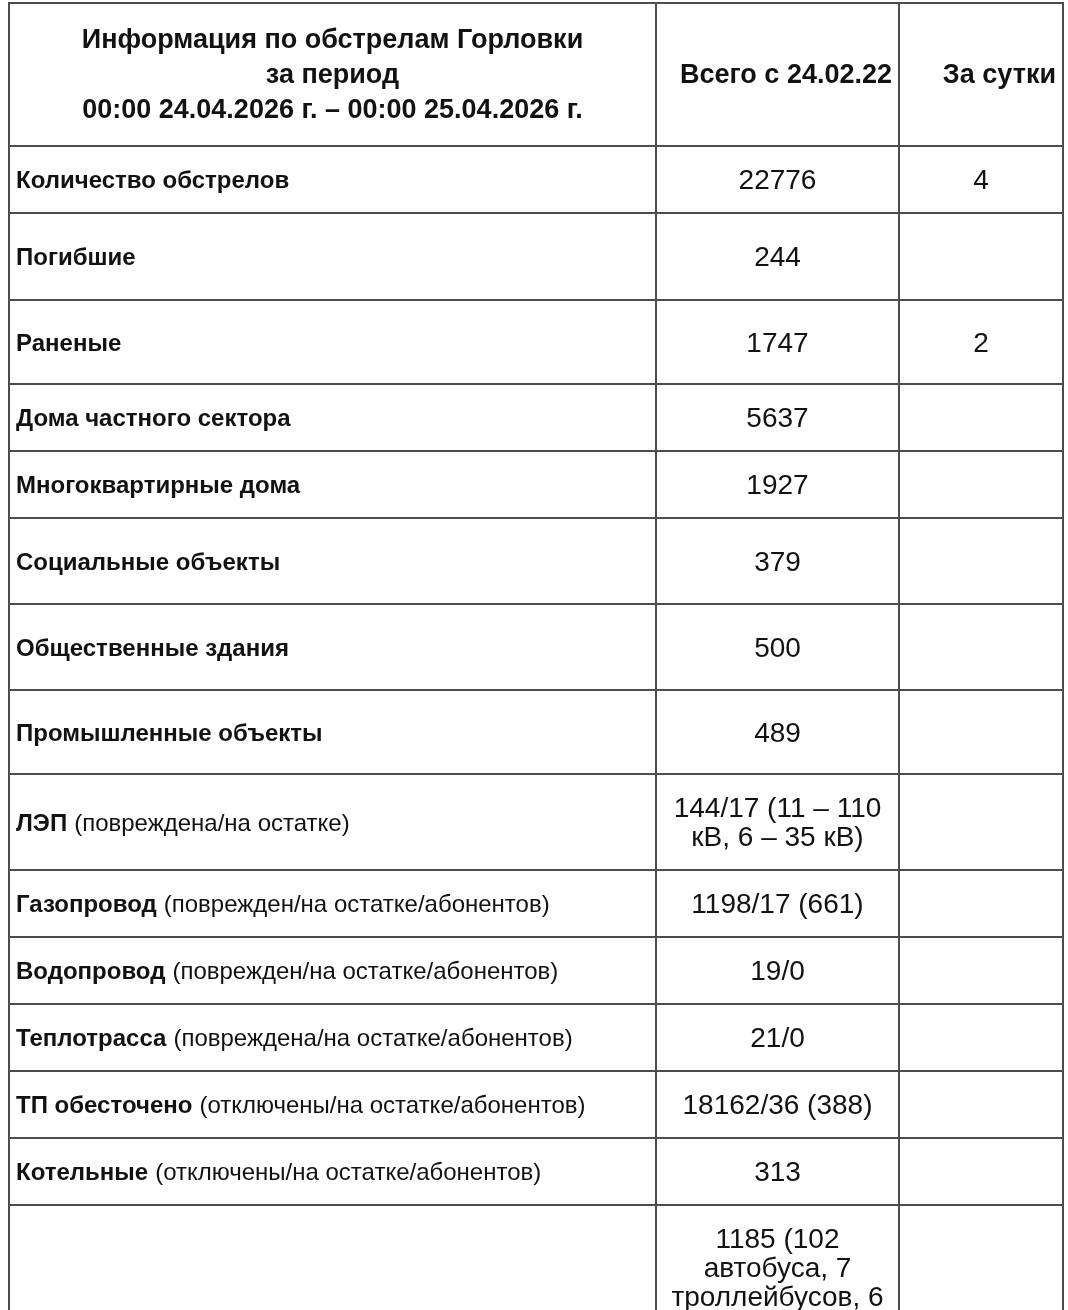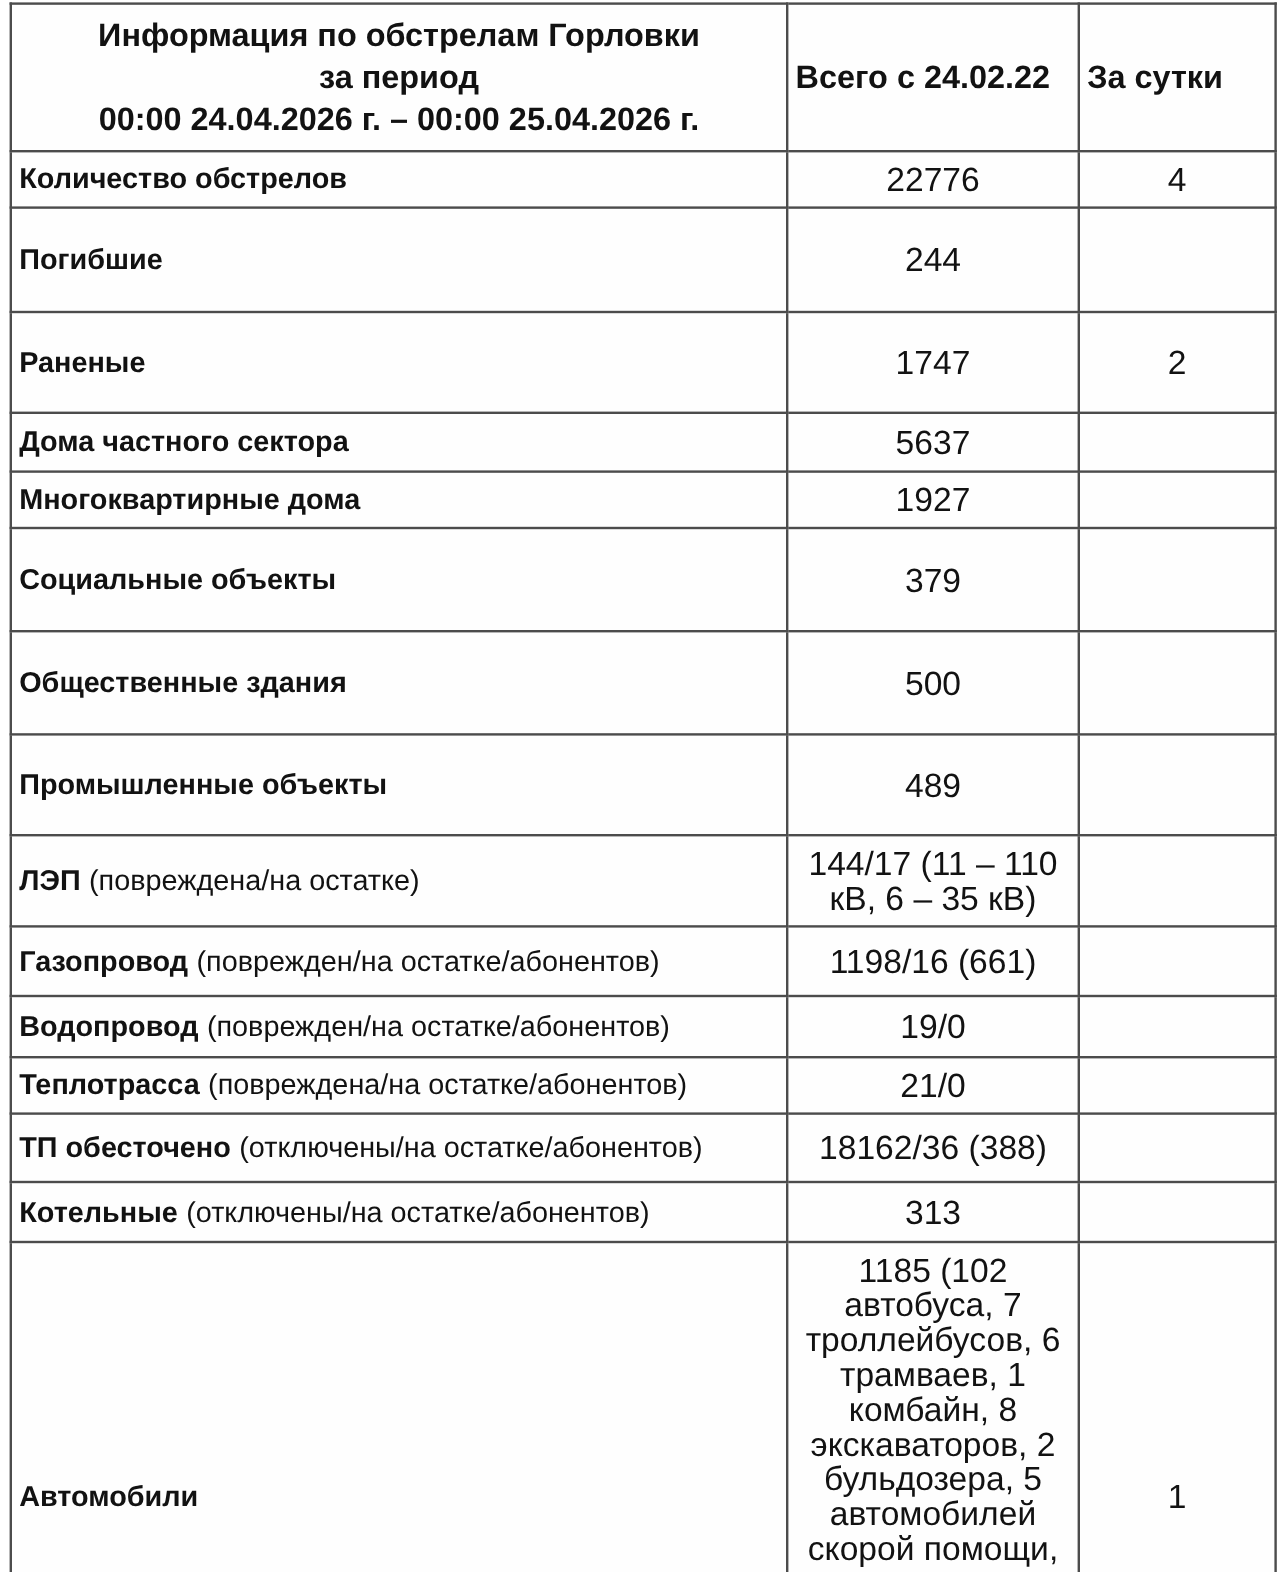--- a/index.html
+++ b/index.html
@@ -15,35 +15,35 @@
     left: 8px; top: 2px;
   }
   table.report {
     border-collapse: collapse;
     table-layout: fixed;
     width: 1054px;
   }
   table.report th, table.report td {
     border: 2px solid #4c4c4c;
     vertical-align: middle;
-    padding: 8px 6px;
+    padding: 18px 6px;
     box-sizing: border-box;
     background: #fefefe;
   }
   th.h-title {
     font-size: 27px;
     font-weight: 700;
     text-align: center;
     line-height: 35px;
     white-space: pre-line;
   }
   th.h-col {
     font-size: 27px;
     font-weight: 700;
-    text-align: left;
+    text-align: right;
   }
   td.c-label {
     text-align: left;
     padding-left: 11px;
     font-size: 24px;
     line-height: 29px;
   }
   td.c-label .lbl { font-weight: 700; }
   td.c-label .note { font-weight: 400; margin-left: 7px; }
   td.c-val {
@@ -116,21 +116,21 @@
       <td class="c-val"></td>
     </tr>
     <tr style="height:60px">
       <td class="c-label"><span class="lbl">ЛЭП</span><span class="note">(повреждена/на остатке)</span></td>
       <td class="c-val">144/17 (11 – 110
 кВ, 6 – 35 кВ)</td>
       <td class="c-val"></td>
     </tr>
     <tr style="height:58px">
       <td class="c-label"><span class="lbl">Газопровод</span><span class="note">(поврежден/на остатке/абонентов)</span></td>
-      <td class="c-val">1198/16 (661)</td>
+      <td class="c-val">1198/17 (661)</td>
       <td class="c-val"></td>
     </tr>
     <tr style="height:51px">
       <td class="c-label"><span class="lbl">Водопровод</span><span class="note">(поврежден/на остатке/абонентов)</span></td>
       <td class="c-val">19/0</td>
       <td class="c-val"></td>
     </tr>
     <tr style="height:46px">
       <td class="c-label"><span class="lbl">Теплотрасса</span><span class="note">(повреждена/на остатке/абонентов)</span></td>
       <td class="c-val">21/0</td>

